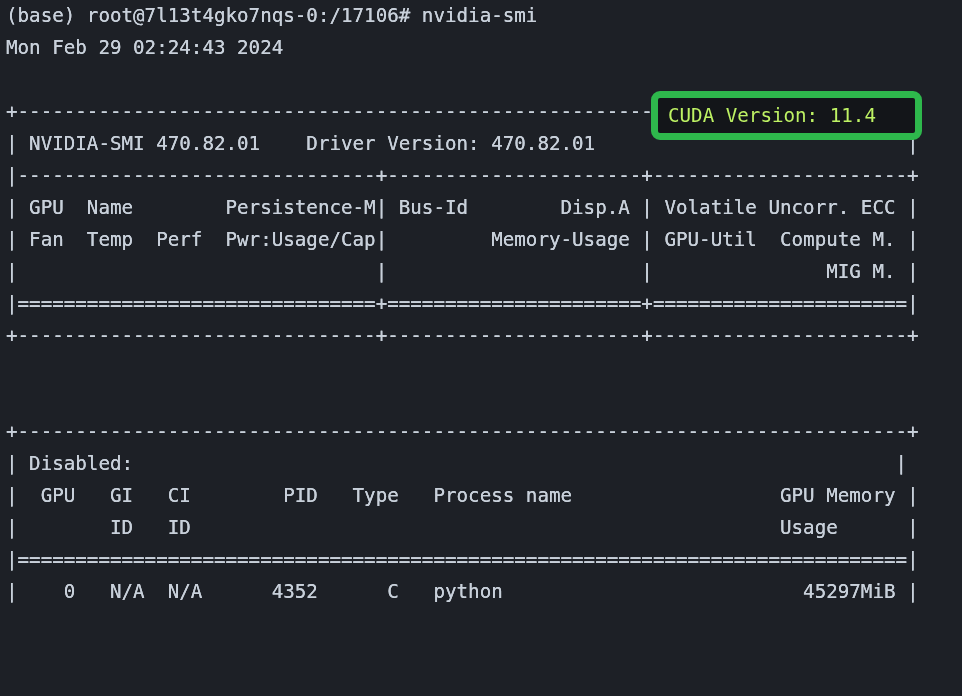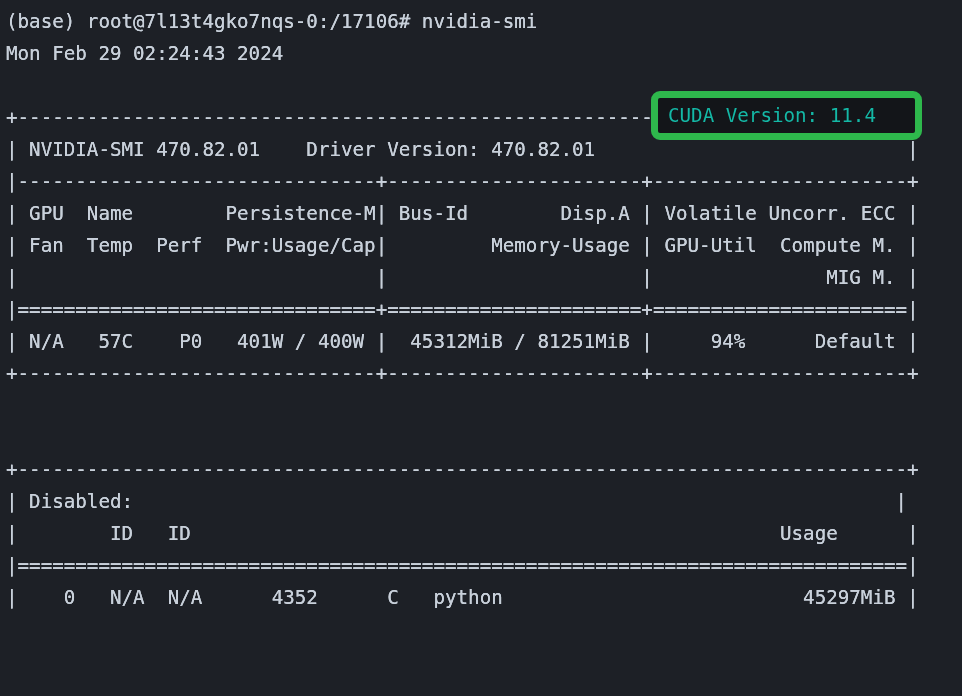--- a/index.html
+++ b/index.html
@@ -13,21 +13,21 @@
     height: 696px;
     overflow: hidden;
     font-family: "DejaVu Sans Mono", "Liberation Mono", monospace;
   }
   #terminal {
     position: relative;
     width: 962px;
     height: 696px;
     background: #1d2026;
     box-sizing: border-box;
-    padding: 6px 0 0 6px;
+    padding: 0 0 0 6px;
   }
   .line {
     display: block;
     white-space: pre;
     font-family: "DejaVu Sans Mono", "Liberation Mono", monospace;
     font-size: 19.2px;
     line-height: 32px;
     height: 32px;
     letter-spacing: 0px;
     color: #c8d0da;
@@ -56,48 +56,48 @@
     width: 214px;
     height: 49px;
     display: flex;
     align-items: center;
     box-sizing: border-box;
     padding-left: 17px;
     font-family: "DejaVu Sans Mono", "Liberation Mono", monospace;
     font-size: 19.2px;
     line-height: 32px;
     white-space: pre;
-    color: #14b8a6;
+    color: #bef264;
   }
 </style>
 </head>
 <body>
 
 <div id="terminal">
 
   <span class="line">(base) root@7l13t4gko7nqs-0:/17106# nvidia-smi</span>
   <span class="line">Mon Feb 29 02:24:43 2024</span>
   <span class="line blank"> </span>
 
   <span class="line">+-----------------------------------------------------------------------------+</span>
   <span class="line">| NVIDIA-SMI 470.82.01    Driver Version: 470.82.01                           |</span>
   <span class="line">|-------------------------------+----------------------+----------------------+</span>
   <span class="line">| GPU  Name        Persistence-M| Bus-Id        Disp.A | Volatile Uncorr. ECC |</span>
   <span class="line">| Fan  Temp  Perf  Pwr:Usage/Cap|         Memory-Usage | GPU-Util  Compute M. |</span>
   <span class="line">|                               |                      |               MIG M. |</span>
   <span class="line">|===============================+======================+======================|</span>
 
-  <span class="line">| N/A   57C    P0   401W / 400W |  45312MiB / 81251MiB |     94%      Default |</span>
   <span class="line">+-------------------------------+----------------------+----------------------+</span>
 
   <span class="line blank"> </span>
   <span class="line blank"> </span>
 
   <span class="line">+-----------------------------------------------------------------------------+</span>
   <span class="line">| Disabled:                                                                  |</span>
+  <span class="line">|  GPU   GI   CI        PID   Type   Process name                  GPU Memory |</span>
   <span class="line">|        ID   ID                                                   Usage      |</span>
   <span class="line">|=============================================================================|</span>
   <span class="line">|    0   N/A  N/A      4352      C   python                          45297MiB |</span>
 
   <div id="cuda-highlight"></div>
   <div id="cuda-highlight-text">CUDA Version: 11.4</div>
 
 </div>
 
 </body></html>

